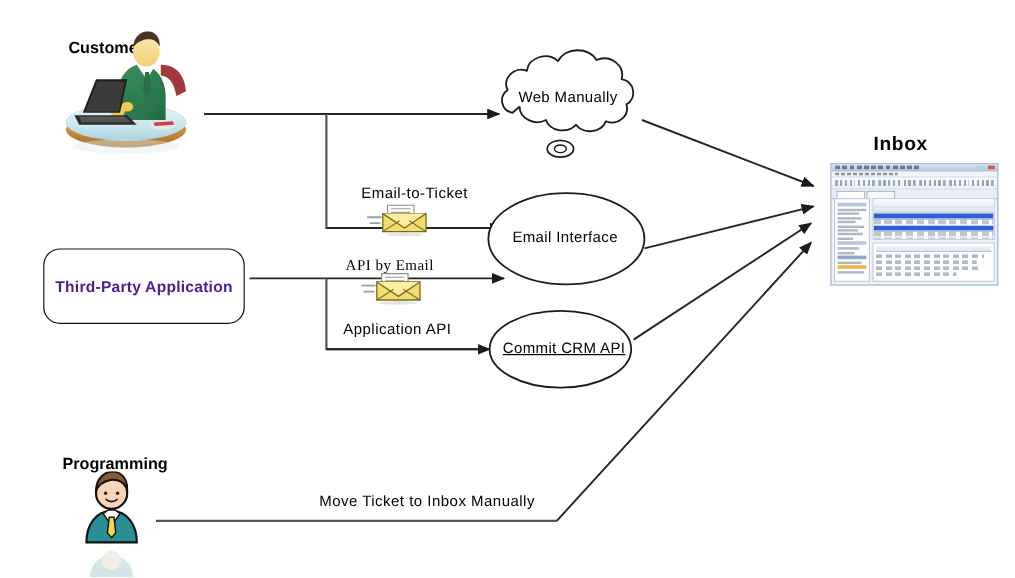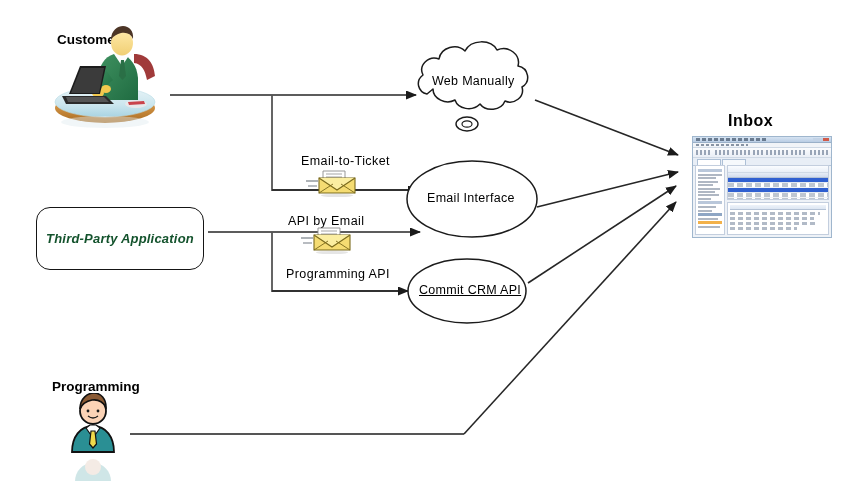--- a/index.html
+++ b/index.html
@@ -57,24 +57,23 @@
     font-weight: bold;
     color: #000000;
     white-space: nowrap;
     letter-spacing: 0.5px;
   }
   .box-label {
     position: absolute;
     font-family: "Liberation Sans", sans-serif;
     font-size: 13px;
     font-weight: bold;
-    color: #14532d;
+    color: #4c1d95;
     white-space: nowrap;
     letter-spacing: 0.2px;
-    font-style: italic;
   }
 
   
   .rounded-box {
     position: absolute;
     border: 1.4px solid #151515;
     border-radius: 14px;
     background: #ffffff;
     box-sizing: border-box;
   }
@@ -306,24 +305,25 @@
     </g>
 
     <g>
       <ellipse cx="467" cy="291" rx="59" ry="32" fill="#ffffff" stroke="#1b1b1b" stroke-width="1.5"></ellipse>
     </g>
   </svg>
 
 
   <div class="edge-label" style="left:301px; top:154px;">Email-to-Ticket</div>
 
-  <div class="edge-label" style="left:288px; top:214px;">API by Email</div>
-
-  <div class="edge-label" style="left:286px; top:267px;">Programming API</div>
-
+  <div class="edge-label" style="left:288px; top:214px;font-family:Liberation Serif, serif;">API by Email</div>
+
+  <div class="edge-label" style="left:286px; top:267px;">Application API</div>
+
+  <div class="edge-label" style="left:266px; top:411px;">Move Ticket to Inbox Manually</div>
 
   <div class="node-label" style="left:432px; top:74px;">Web Manually</div>
 
   <div class="node-label" style="left:427px; top:191px;">Email Interface</div>
 
   <div class="node-label" style="left:419px; top:283px;text-decoration:underline;">Commit CRM API</div>
 
   <div class="rounded-box" style="left:36px; top:207px; width:168px; height:63px;"></div>
   <div class="box-label" style="left:44px; top:231px; width:152px; text-align:center;">Third-Party Application</div>
 

